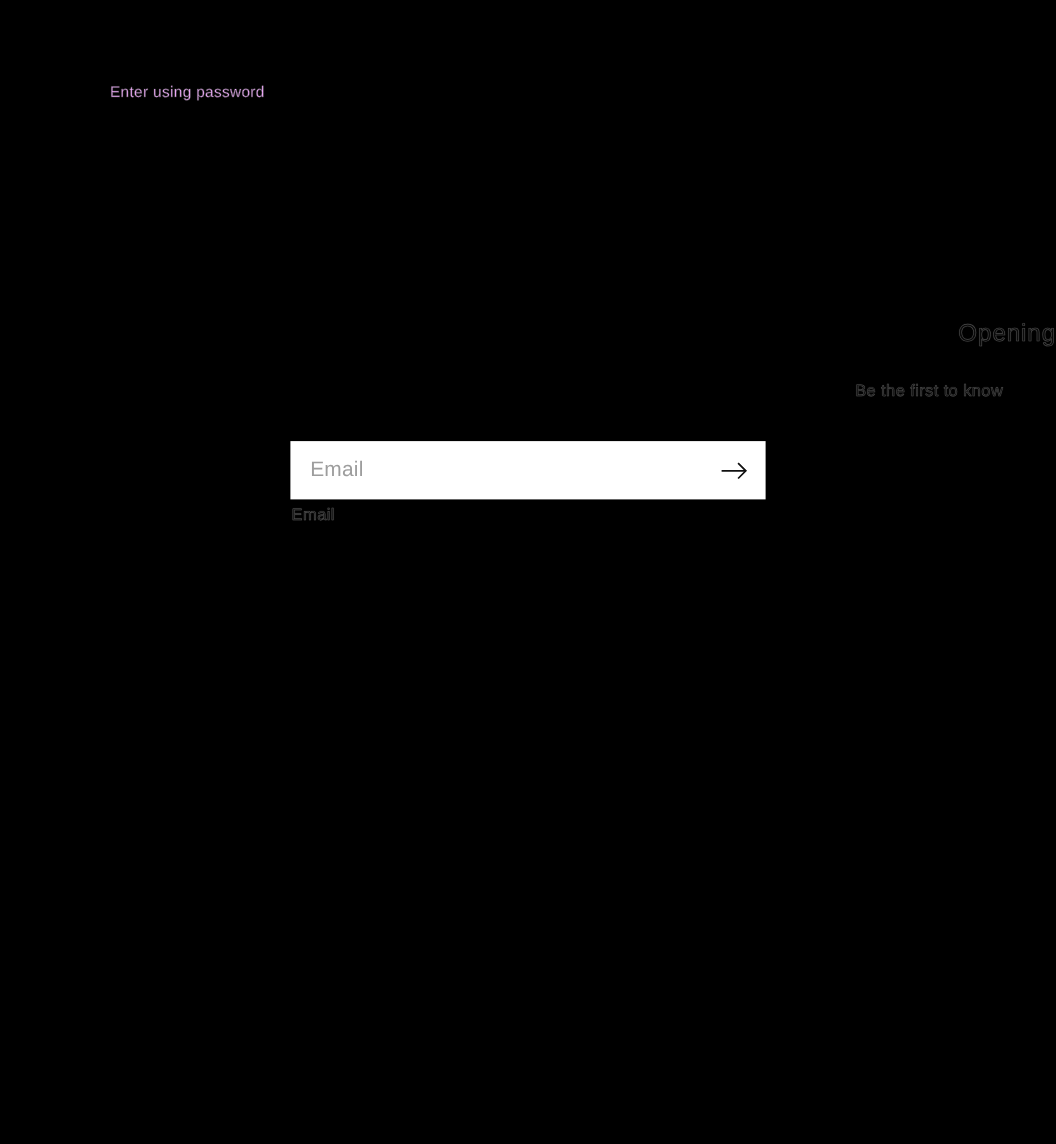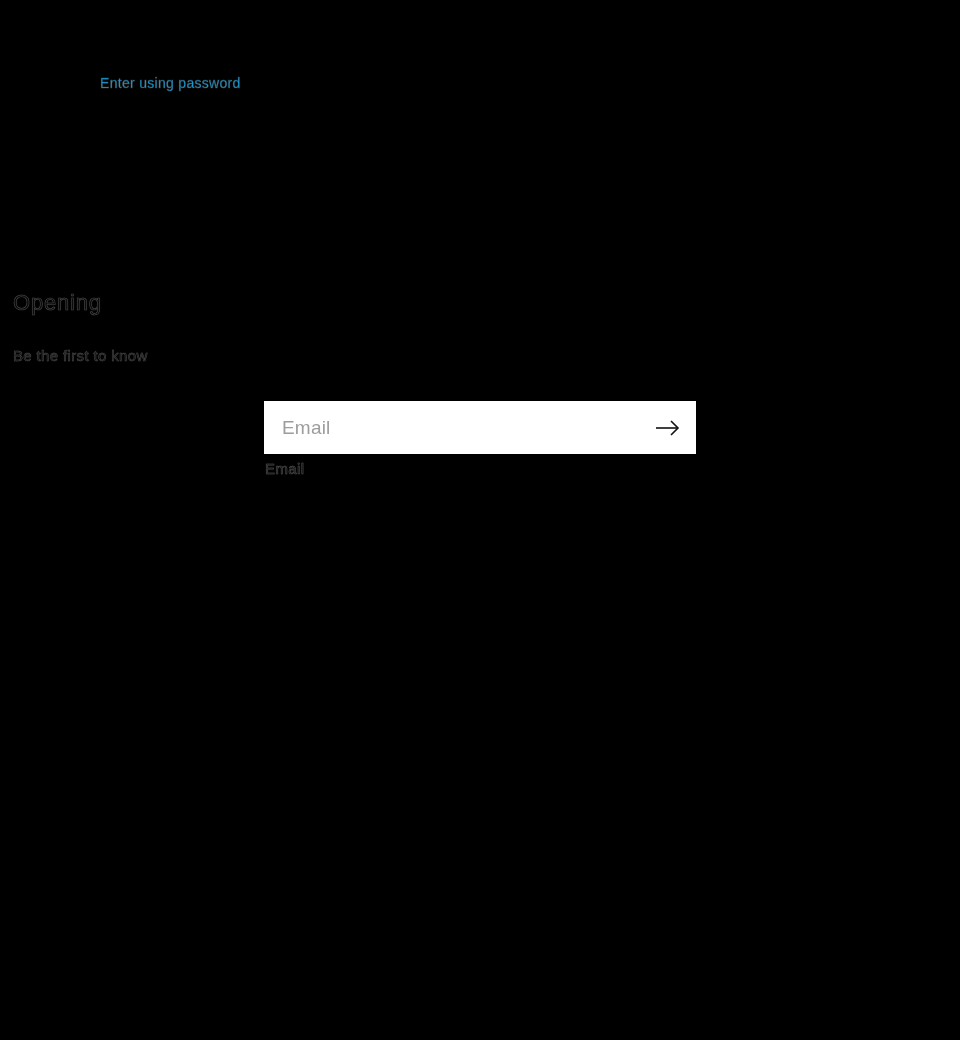--- a/index.html
+++ b/index.html
@@ -38,56 +38,56 @@
     -webkit-text-stroke: 0.6px #4b4b4b;
     text-shadow: 0 0 1px #3a3a3a;
     white-space: nowrap;
   }
   .brand-sub {
     margin-top: 22px;
     margin-left: 40px;
     font-size: 14px;
     line-height: 18px;
     letter-spacing: 0.3px;
-    color: #0ea5e9;
+    color: #f0abfc;
     -webkit-text-stroke: 0.35px #3d3d3d;
     text-shadow: 0 0 1px #2f2f2f;
     display: inline-block;
     text-decoration: none;
     cursor: pointer;
   }
 
   
   .signup {
     position: absolute;
-    left: 13px;
+    left: 0;
     right: 0;
     top: 288px;
-    text-align: left;
+    text-align: right;
   }
   .signup-heading {
     margin: 0;
     font-size: 22px;
     line-height: 30px;
     font-weight: 400;
     letter-spacing: 0.8px;
     color: #0a0a0a;
     -webkit-text-stroke: 0.55px #4a4a4a;
     text-shadow: 0 0 1px #383838;
   }
   .signup-tagline {
     margin: 28px 0 0 0;
     font-size: 15px;
     line-height: 20px;
     letter-spacing: 0.35px;
     color: #141414;
     -webkit-text-stroke: 0.4px #4f4f4f;
     text-shadow: 0 0 1px #3a3a3a;
     
-    padding-right: 88px;
+    padding-right: 48px;
   }
 
   
   .signup-form {
     position: absolute;
     left: 264px;
     top: 401px;
     width: 432px;
     height: 53px;
     background: #ffffff;

